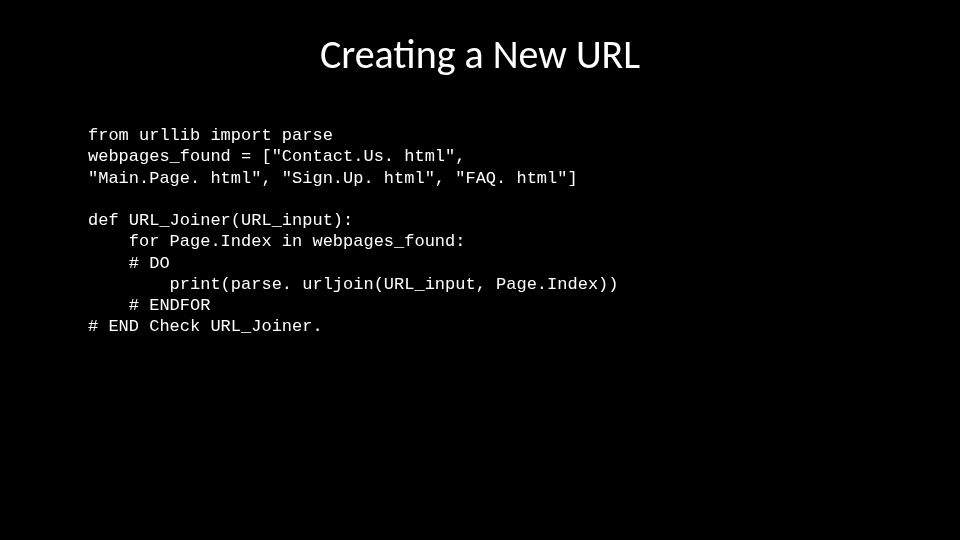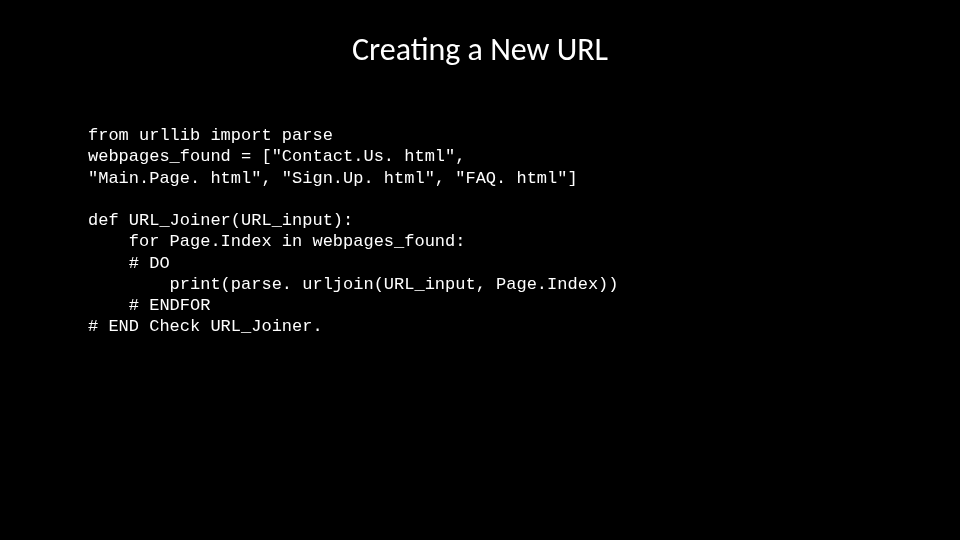--- a/index.html
+++ b/index.html
@@ -17,21 +17,21 @@
     box-sizing: border-box;
   }
   .title {
     position: absolute;
     top: 30px;
     left: 0;
     width: 960px;
     text-align: center;
     color: #ffffff;
     font-family: Calibri, "Segoe UI", Arial, sans-serif;
-    font-size: 32px;
+    font-size: 40px;
     font-weight: 400;
   }
   .code-block {
     position: absolute;
     top: 125px;
     left: 88px;
     right: 60px;
     color: #ffffff;
     font-family: "Courier New", Courier, monospace;
     font-size: 17px;

